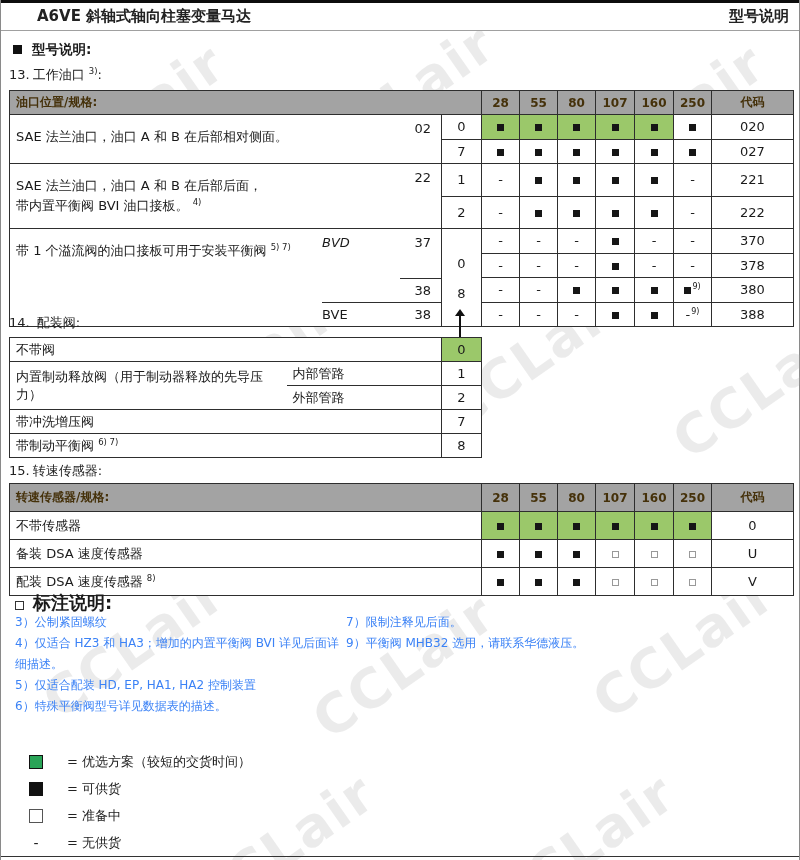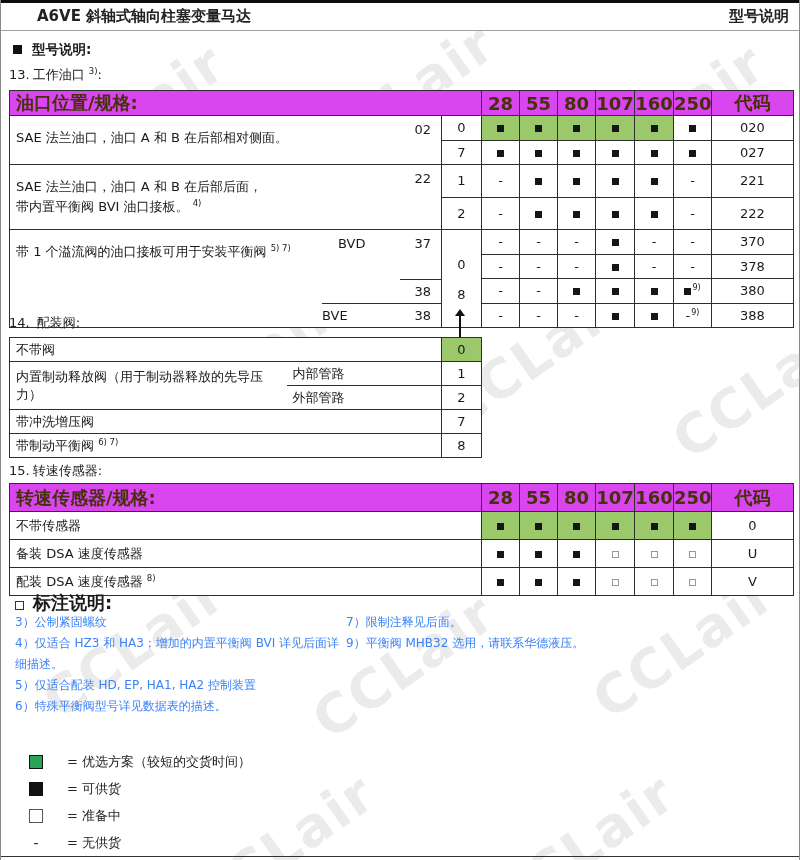--- a/index.html
+++ b/index.html
@@ -27,34 +27,34 @@
   .sec-head { position:absolute; top:41px; left:12px; font-weight:bold; font-size:13.5px; z-index:2; }
   .sec-head .bullet { display:inline-block; width:9px; height:9px; background:#111; margin-right:10px; }
 
   .sec-title { position:absolute; left:8px; font-size:13px; color:#222; z-index:2; }
   .sec-title .no { margin-right:3px; }
   sup { font-size:8.5px; vertical-align:super; line-height:0; }
 
   table { border-collapse:collapse; table-layout:fixed; position:absolute; left:8px;
           font-size:13px; background:#fff; z-index:2; }
   td, th { border:1px solid #2e2e2e; overflow:hidden; }
-  th.oh { background:#d946ef; color:#45310a; font-weight:bold; font-size:18px; text-align:center; }
+  th.oh { background:#a3a3a3; color:#45310a; font-weight:bold; font-size:12px; text-align:center; }
   th.oh.deschead { text-align:left; padding-left:6px; }
   td.c { text-align:center; vertical-align:middle; }
   td.pref, .pref { background:#9bc86a; }
   .sq { display:inline-block; width:7px; height:7px; background:#161616; vertical-align:middle; }
   .sq.sqw { background:#fff; border:1px solid #999; }
   .dash { color:#222; }
   td .csup { font-size:8px; vertical-align:super; margin-left:1px; }
 
   td.desc { text-align:left; vertical-align:top; padding:12px 6px; position:relative; line-height:20px; }
   td.digit { text-align:center; vertical-align:middle; font-size:13px; }
   td.codec { text-align:center; vertical-align:middle; }
   .num { position:absolute; right:10px; top:4px; }
-  .bvd-label { position:absolute; left:328px; top:4px; }
+  .bvd-label { position:absolute; left:312px; top:4px;font-style:italic; }
   .bve-label { position:absolute; left:312px; top:76px; }
   .num-380 { top:52px; }
   .num-388 { top:76px; }
   .subline { position:absolute; height:1px; background:#2e2e2e; }
   .l37 { top:49px; left:390px; right:0; }
   .l38 { top:73px; left:312px; right:0; }
   .d0 { position:absolute; top:27px; left:0; right:0; text-align:center; }
   .d8 { position:absolute; top:57px; left:0; right:0; text-align:center; }
 
   #t13 { top:90px; width:784px; }

